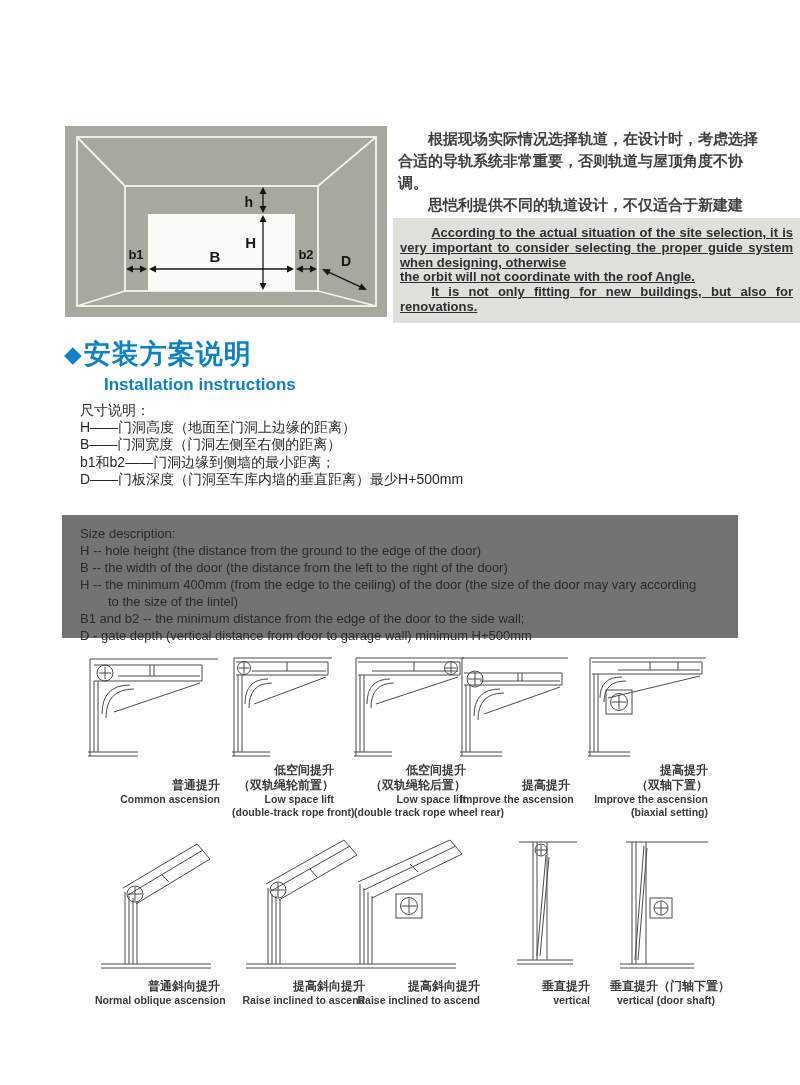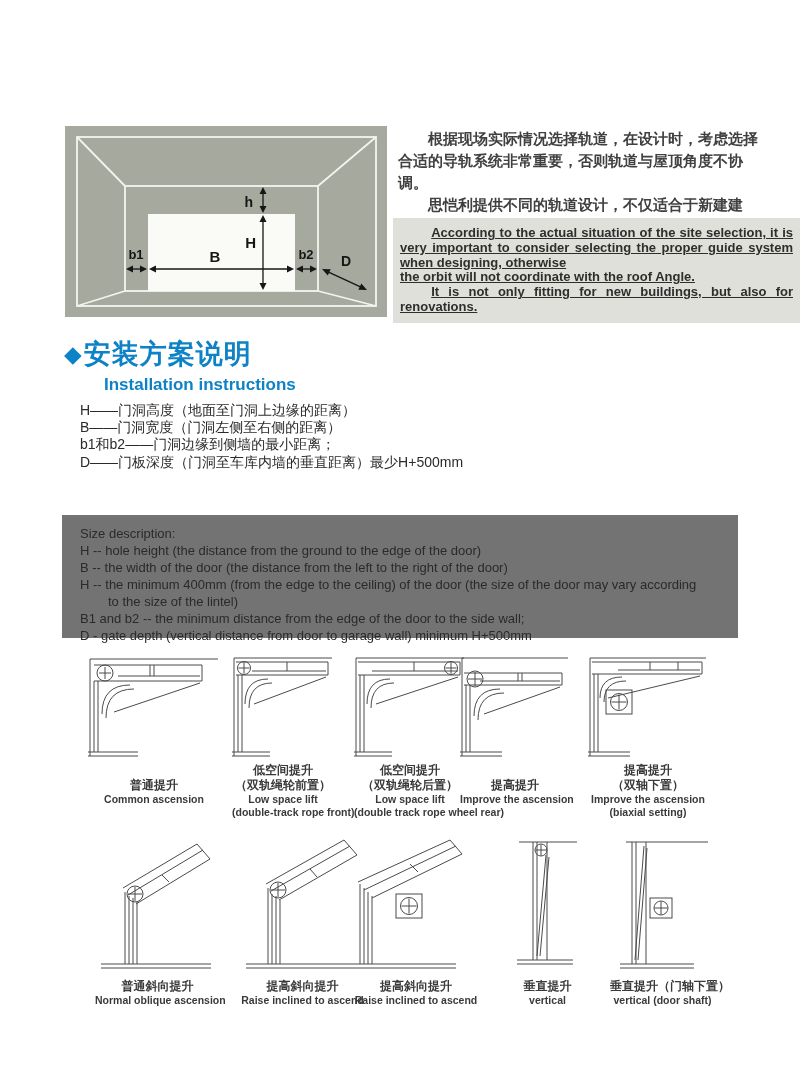--- a/index.html
+++ b/index.html
@@ -32,21 +32,21 @@
 
   
   .size-zh { left:80px; top:402px; width:680px; font-size:14px; line-height:17.2px; color:#2a2a2a; }
 
   
   .size-en { left:62px; top:515px; width:676px; height:123px; background:#737373;
              padding:10px 14px 0 18px; font-size:13px; line-height:17px; color:#2a2a2a; }
   .size-en .cont { padding-left:28px; }
 
   
-  .fig { position:absolute; text-align:center; }
+  .fig { position:absolute; text-align:right; }
   .fig .art { display:flex; justify-content:center; align-items:flex-end; }
   .row1 .art { height:104px; }
   .row2 .art { height:138px; }
   .fig svg { display:block; }
   .fig svg line, .fig svg path, .fig svg rect, .fig svg circle, .fig svg polyline
       { stroke:#4b4b4b; stroke-width:1; fill:none; }
   .cap { margin-top:5px; }
   .cap.pad { padding-top:15px; }
   .cap .zh { font-size:12px; font-weight:bold; color:#3a3a3a; line-height:15px; white-space:nowrap; }
   .cap .en { font-size:10.5px; font-weight:bold; color:#3a3a3a; line-height:13px; white-space:nowrap; }
@@ -124,20 +124,21 @@
 
   <div class="abs heading">
     <div class="head-zh">
       <span class="diamond">◆</span>
       <span>安装方案说明</span>
     </div>
     <div class="head-en">Installation instructions</div>
   </div>
 
   <div class="abs size-zh">
+    <div>尺寸说明：</div>
     <div>H——门洞高度（地面至门洞上边缘的距离）</div>
     <div>B——门洞宽度（门洞左侧至右侧的距离）</div>
     <div>b1和b2——门洞边缘到侧墙的最小距离；</div>
     <div>D——门板深度（门洞至车库内墙的垂直距离）最少H+500mm</div>
   </div>
 
   <div class="abs size-en">
     <div>Size description:</div>
     <div>H -- hole height (the distance from the ground to the edge of the door)</div>
     <div>B -- the width of the door (the distance from the left to the right of the door)</div>

